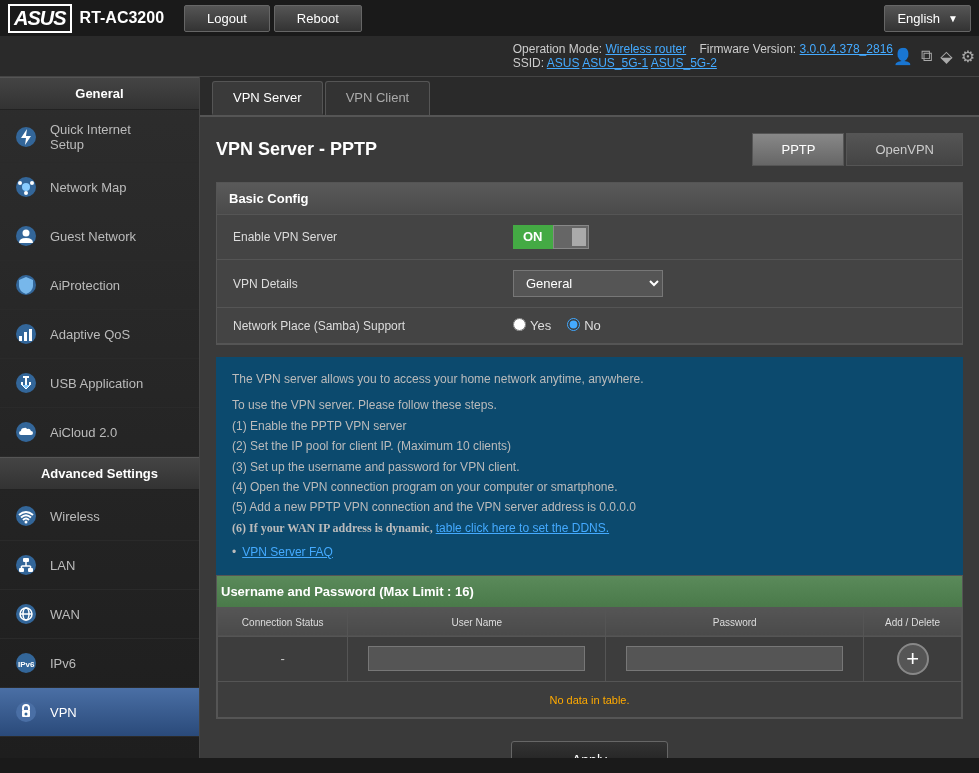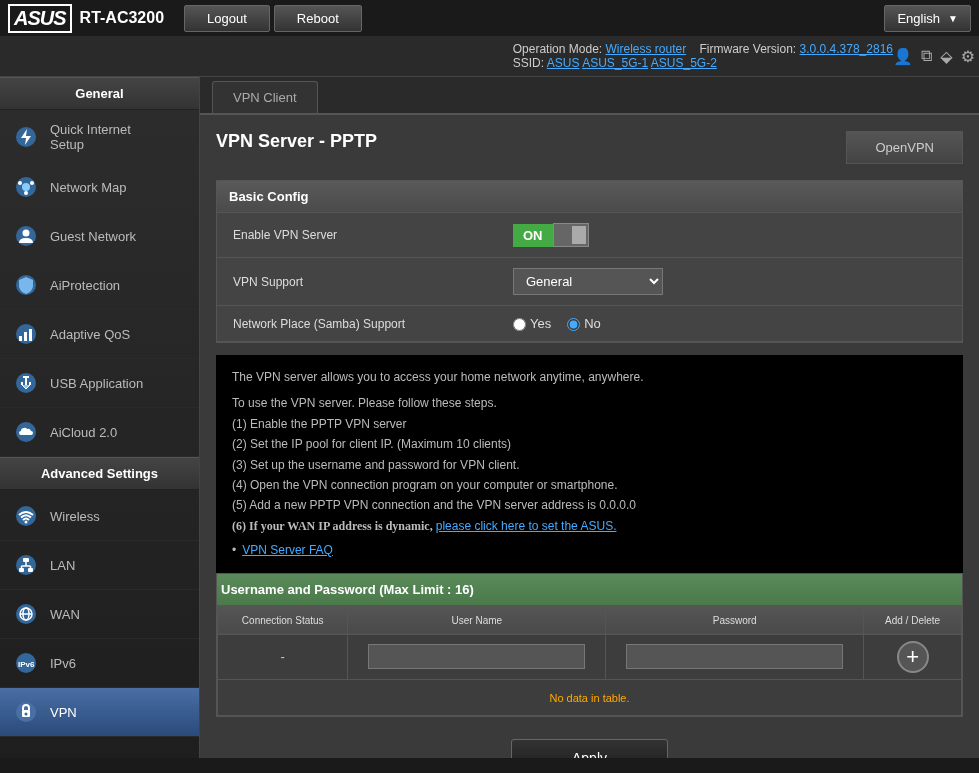--- a/index.html
+++ b/index.html
@@ -35,50 +35,50 @@
     
     .content-area { flex: 1; background: #3a3a3a; overflow-y: auto; }
 
     
     .tab-bar { display: flex; background: #2a2a2a; border-bottom: 2px solid #555; padding: 0 12px; gap: 2px; padding-top: 4px; }
     .tab { padding: 8px 20px; cursor: pointer; font-size: 13px; color: #aaa; background: #333; border: 1px solid #555; border-bottom: none; border-radius: 3px 3px 0 0; }
     .tab.active { background: #3a3a3a; color: #fff; border-bottom: 2px solid #3a3a3a; }
 
     
     .page-content { padding: 16px; }
-    .page-title-row { display: flex; align-items: flex-start; justify-content: space-between; margin-bottom: 16px; }
+    .page-title-row { display: flex; align-items: center; justify-content: space-between; margin-bottom: 16px; }
     .page-title { color: #fff; font-size: 18px; font-weight: bold; }
     .button-group { display: flex; gap: 2px; }
     .type-btn { padding: 8px 28px; font-size: 13px; cursor: pointer; border: 1px solid #555; color: #ccc; background: linear-gradient(to bottom, #555, #444); }
     .type-btn.active { background: linear-gradient(to bottom, #888, #666); color: #fff; }
 
     
     .section { border: 1px solid #555; margin-bottom: 12px; }
     .section-header { background: linear-gradient(to bottom, #5a5a5a, #4a4a4a); padding: 8px 12px; color: #fff; font-size: 13px; font-weight: bold; border-bottom: 1px solid #555; }
     .section-body { background: #444; }
     .config-row { display: flex; align-items: center; padding: 10px 16px; border-bottom: 1px solid #555; }
     .config-label { width: 280px; color: #ddd; font-size: 12px; }
     .config-value { flex: 1; }
 
     
-    .toggle-container { display: flex; align-items: center; gap: 0; }
+    .toggle-container { display: flex; gap: 0; }
     .toggle-on { background: #4a4; color: #fff; font-weight: bold; padding: 4px 10px; font-size: 13px; border: none; cursor: pointer; }
     .toggle-slider { width: 36px; height: 24px; background: #666; position: relative; display: inline-block; border: 1px solid #888; cursor: pointer; }
     .toggle-knob { width: 14px; height: 18px; background: #aaa; position: absolute; top: 2px; right: 2px; }
 
     
     .config-select { padding: 4px 8px; background: #555; border: 1px solid #777; color: #fff; font-size: 13px; min-width: 150px; cursor: pointer; }
 
     
     .radio-group { display: flex; gap: 16px; align-items: center; }
-    .radio-label { display: flex; align-items: flex-end; gap: 4px; color: #ddd; cursor: pointer; }
+    .radio-label { display: flex; align-items: flex-start; gap: 4px; color: #ddd; cursor: pointer; }
     .radio-input { accent-color: #4af; }
 
     
-    .info-text-block { background: #000000; padding: 12px 16px; font-size: 12px; color: #bbb; line-height: 1.7; }
+    .info-text-block { background: #0c4a6e; padding: 12px 16px; font-size: 12px; color: #bbb; line-height: 1.7; }
     .info-text-block a { color: #4af; text-decoration: underline; cursor: pointer; }
     .info-text-block strong { font-family: Liberation Serif, serif; }
     .info-text-block .step6 { font-weight: bold; }
     .info-link { color: #4af; text-decoration: underline; cursor: pointer; font-size: 12px; }
     .bullet-row { display: flex; align-items: center; gap: 6px; padding-top: 4px; }
 
     
     .up-section { border: 1px solid #555; margin-bottom: 12px; }
     .up-header { background: linear-gradient(to bottom, #5a8a5a, #4a7a4a); padding: 8px 4px; color: #fff; font-size: 13px; font-weight: bold; border-bottom: 1px solid #555; }
     .up-table { width: 100%; border-collapse: collapse; background: #444; }
@@ -281,28 +281,30 @@
             <circle cx="12" cy="14" r="1.5" fill="#336699"></circle>
           </svg>
       </div>
       <span>VPN</span>
     </div>
   </div>
 
   <div class="content-area">
 
     <div class="tab-bar">
+      <div class="tab active">VPN Server</div>
       <div class="tab">VPN Client</div>
     </div>
 
     <div class="page-content">
 
       <div class="page-title-row">
         <span class="page-title">VPN Server - PPTP</span>
         <div class="button-group">
+          <button class="type-btn active">PPTP</button>
           <button class="type-btn">OpenVPN</button>
         </div>
       </div>
 
       <div class="section">
         <div class="section-header">Basic Config</div>
         <div class="section-body">
 
           <div class="config-row">
             <div class="config-label">Enable VPN Server</div>
@@ -310,21 +312,21 @@
               <div class="toggle-container">
                 <span class="toggle-on">ON</span>
                 <div class="toggle-slider">
                   <div class="toggle-knob"></div>
                 </div>
               </div>
             </div>
           </div>
 
           <div class="config-row">
-            <div class="config-label">VPN Support</div>
+            <div class="config-label">VPN Details</div>
             <div class="config-value">
               <select class="config-select">
                 <option>General</option>
                 <option>Advanced</option>
               </select>
             </div>
           </div>
 
           <div class="config-row">
             <div class="config-label">Network Place (Samba) Support</div>
@@ -348,21 +350,21 @@
       <div class="info-text-block">
         <p>The VPN server allows you to access your home network anytime, anywhere.</p>
         <p style="margin-top:6px;">To use the VPN server. Please follow these steps.</p>
         <p>(1) Enable the PPTP VPN server</p>
         <p>(2) Set the IP pool for client IP. (Maximum 10 clients)</p>
         <p>(3) Set up the username and password for VPN client.</p>
         <p>(4) Open the VPN connection program on your computer or smartphone.</p>
         <p>(5) Add a new PPTP VPN connection and the VPN server address is 0.0.0.0</p>
         <p>
           <strong class="step6">(6) If your WAN IP address is dynamic, </strong>
-          <a class="info-link">please click here to set the ASUS.</a>
+          <a class="info-link">table click here to set the DDNS.</a>
         </p>
         <div class="bullet-row">
           <span>•</span>
           <a class="info-link">VPN Server FAQ</a>
         </div>
       </div>
 
       <div class="up-section">
         <div class="up-header">Username and Password (Max Limit : 16)</div>
         <table class="up-table">

